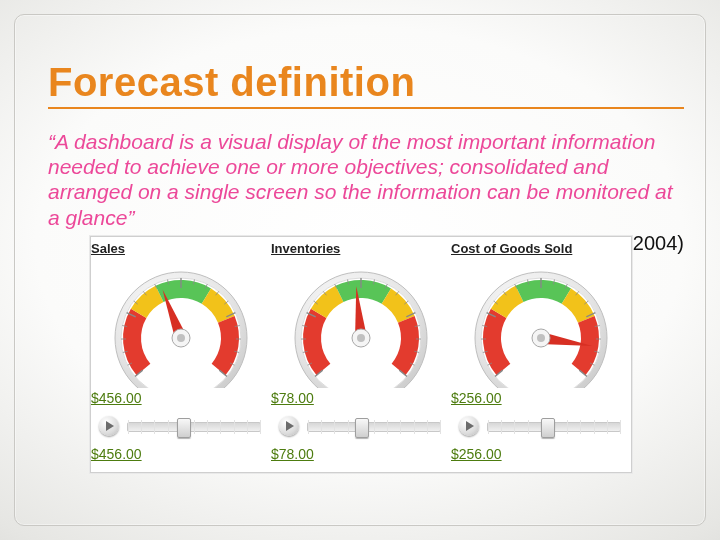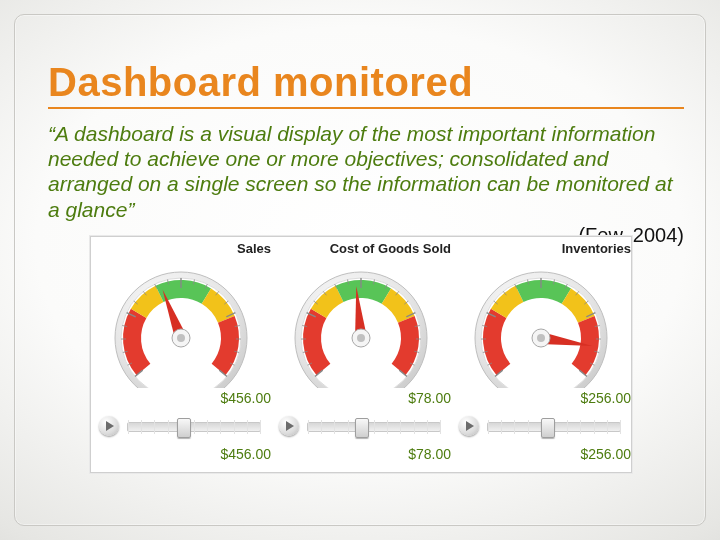--- a/index.html
+++ b/index.html
@@ -31,25 +31,25 @@
     font-weight: 800;
     font-size: 40px;
     letter-spacing: 0.5px;
     font-family: Verdana, Arial, sans-serif;
     border-bottom: 2px solid #e9861e;
     padding-bottom: 2px;
     display: inline-block;
     width: 100%;
   }
   .quote {
-    color: #4d7c0f;
+    color: #ec4899;
     font-style: italic;
     font-size: 21px;
     line-height: 1.2;
-    margin-top: 6px;
+    margin-top: 14px;
   }
   .cite {
     text-align: right;
     font-style: normal;
     font-size: 20px;
     color: #111;
     margin-top: 2px;
   }
   .dash {
     position: absolute;
@@ -59,22 +59,23 @@
     background: #ffffff;
     border: 1px solid #cfcfcf;
     box-shadow: 0 0 0 1px #e9e9e9;
     padding-bottom: 6px;
   }
   .row {
     display: flex;
   }
   .cell {
     flex: 1 1 0;
-    text-align: right;
+    text-align: left;
     position: relative;
+    text-decoration: underline;
   }
   .hdr {
     font-weight: 700;
     font-size: 13px;
     color: #222;
     padding: 4px 0 2px 0;
   }
   .gauge-wrap {
     height: 130px;
     display: flex;
@@ -131,30 +132,30 @@
     border-radius: 2px;
     box-shadow: 0 1px 1px rgba(0,0,0,0.3);
   }
 </style>
 </head>
 <body>
 
 <div class="frame"></div>
 
 <div class="slide">
-  <h1 class="title">Dashboard monitored</h1>
+  <h1 class="title">Forecast definition</h1>
   <div class="quote">“A dashboard is a visual display of the most important information needed to achieve one or more objectives; consolidated and arranged on a single screen so the information can be monitored at a glance”</div>
   <div class="cite">(Few, 2004)</div>
 </div>
 
 <div class="dash">
   <div class="row" id="hdr-row">
       <div class="cell hdr">Sales</div>
+      <div class="cell hdr">Inventories</div>
       <div class="cell hdr">Cost of Goods Sold</div>
-      <div class="cell hdr">Inventories</div>
     </div>
   <div class="row" id="gauge-row">
       <div class="cell gauge-wrap">
         <svg class="gauge" width="160" height="130" viewBox="0 0 160 130">
           <circle cx="80" cy="80" r="66" fill="url(#bez)" stroke="#bfbfbf" stroke-width="1"></circle>
           <defs>
             <radialGradient id="bez" cx="40%" cy="30%" r="70%">
               <stop offset="0%" stop-color="#fefefe"></stop>
               <stop offset="70%" stop-color="#e4e4e4"></stop>
               <stop offset="100%" stop-color="#cfcfcf"></stop>

